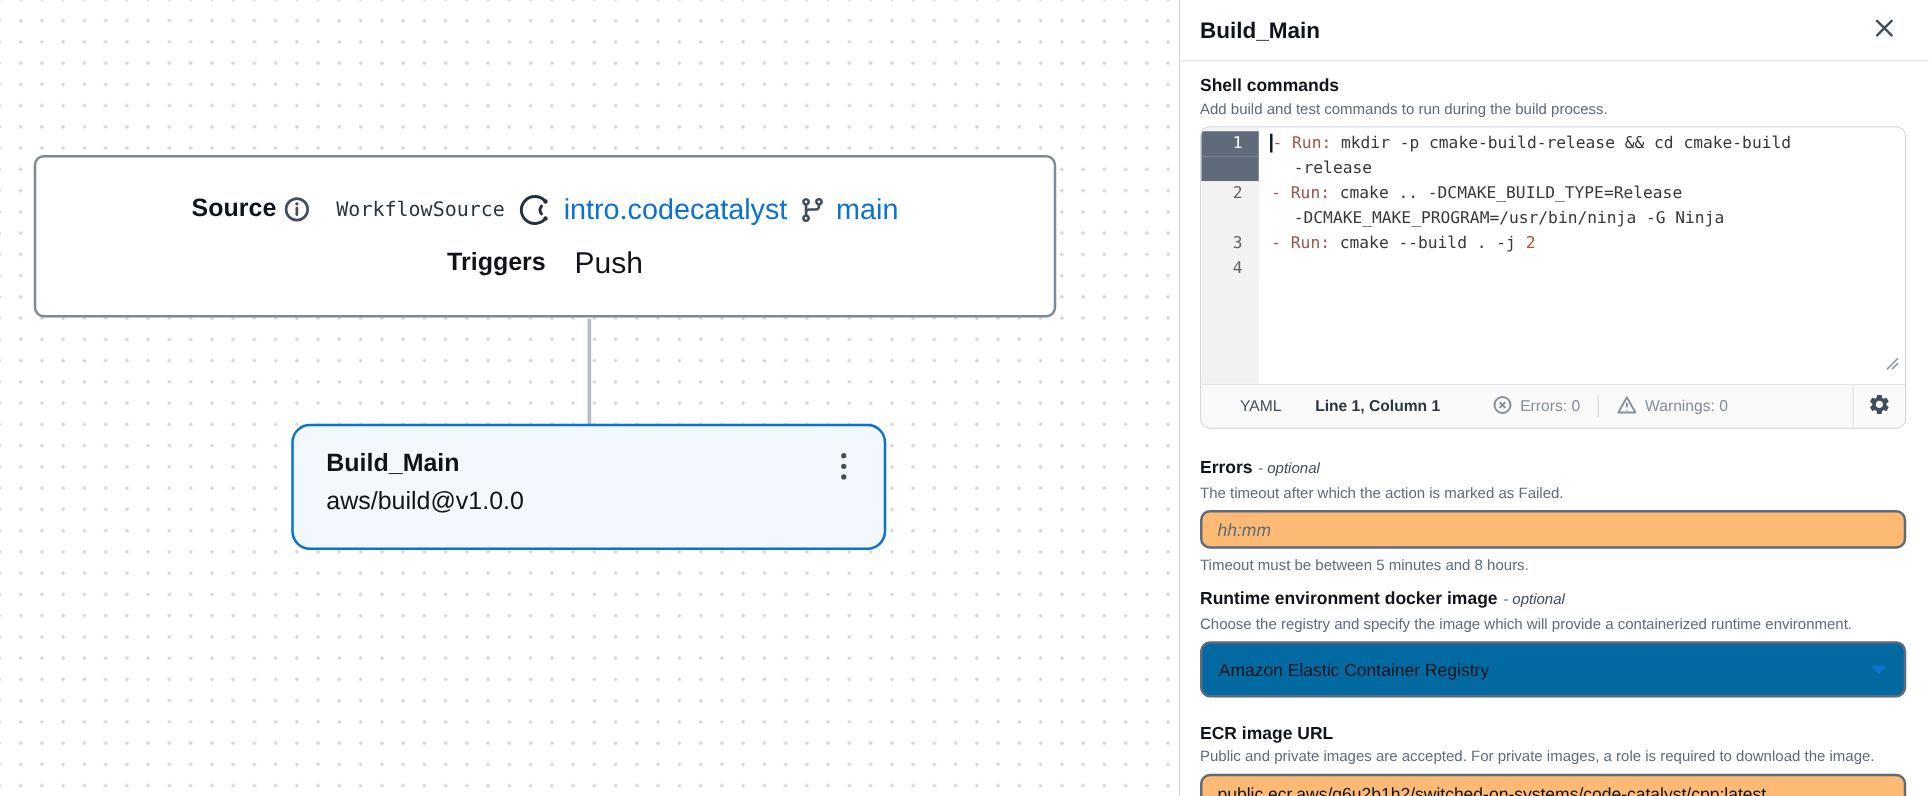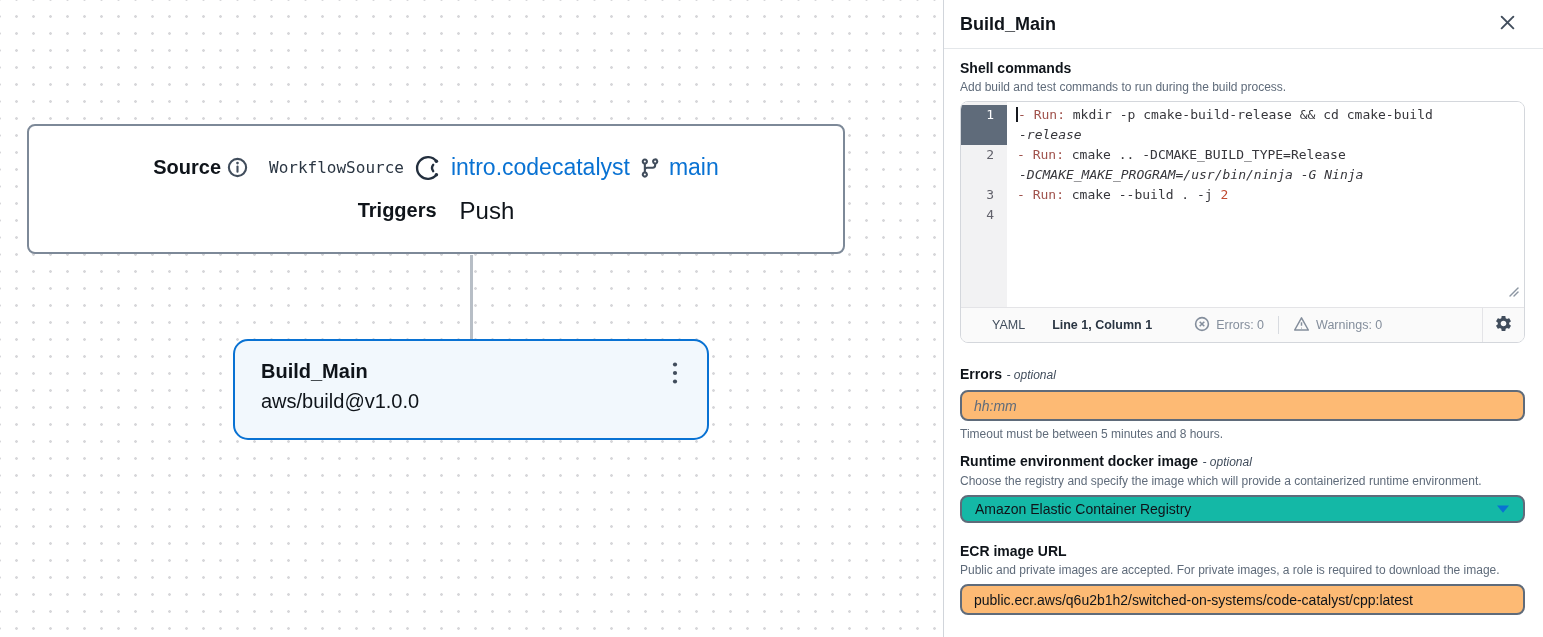--- a/index.html
+++ b/index.html
@@ -54,21 +54,21 @@
 
   
   .editor { position: relative; margin-top: 7px; border: 1px solid #d4d7dc; border-radius: 8px; overflow: hidden; }
   .code-area { position: relative; height: 205px; background: #fff; display: flex; flex-direction: column;
     font-family: "DejaVu Sans Mono", monospace; font-size: 13px; line-height: 20px; padding-top: 3px; cursor: text; }
   .code-area::before { content:""; position:absolute; left:0; top:0; bottom:0; width:46px; background:#f2f2f3; }
   .crow { display: flex; position: relative; }
   .gut { width: 46px; flex: none; text-align: right; padding-right: 13px; color: #62626b; background: #f2f2f3; }
   .gut.active { background: #5f6b7a; color: #fff; }
   .txt { padding-left: 10px; white-space: pre; color: #37373c; }
-  .txt.wrap { padding-left: 12px; font-style: italic; }
+  .txt.wrap { padding-left: 28px; }
   .key { color: #a0524c; }
   .numlit { color: #c0492f; }
   .cursor { display: inline-block; width: 0; border-left: 2px solid #16191f; height: 15px;
     vertical-align: text-bottom; margin-right: -1px; position: relative; left: -1px; }
   .resize-handle { position: absolute; right: 5px; bottom: 41px; cursor: nwse-resize; }
 
   .status-bar { height: 35px; background: #fafafa; border-top: 1px solid #e4e4e7; display: flex; align-items: stretch; font-size: 12.5px; }
   .status-left { display: flex; align-items: center; padding-left: 31px; flex: 1; }
   .st-lang { color: #414d5c; }
   .st-pos { color: #2a3542; font-weight: bold; margin-left: 27px; }
@@ -76,22 +76,22 @@
   .st-errors { margin-left: 42px; }
   .st-div { width: 1px; height: 18px; background: #d8dbe0; margin: 0 14px; }
   .gear-btn { width: 42px; flex: none; border: none; background: transparent; border-left: 1px solid #e4e4e7;
     display: flex; align-items: center; justify-content: center; cursor: pointer; }
 
   
   .field { margin-top: 22px; }
   .text-input { width: 100%; height: 31px; border: 2px solid #5f6b7a; border-radius: 8px; padding: 12px 12px;
     font-size: 14px; font-family: "Liberation Sans", sans-serif; color: #0f141a; outline: none; background: #fdba74; }
   .text-input::placeholder { font-style: italic; color: #5f6b7a; }
-  .select { margin-top: 7px; width: 100%; height: 28px; border: 2px solid #5f6b7a; border-radius: 8px;
-    background: #14b8a6; display: flex; align-items: center; justify-content: space-between; padding: 0 13px;
+  .select { margin-top: 7px; width: 100%; height: 45px; border: 2px solid #5f6b7a; border-radius: 8px;
+    background: #0369a1; display: flex; align-items: center; justify-content: space-between; padding: 0 13px;
     font-size: 14px; cursor: pointer; }
   .mt6 { margin-top: 7px; }
 </style>
 </head>
 <body>
 
 <div class="canvas">
 
   <div class="source-node">
     <div class="node-row">
@@ -230,20 +230,21 @@
           </span>
         </button>
       </div>
     </div>
 
     <div class="field">
       <div>
         <span class="field-label">Errors</span>
         <span class="optional">- optional</span>
       </div>
+      <div class="desc">The timeout after which the action is marked as Failed.</div>
       <input class="text-input mt6" type="text" placeholder="hh:mm" style="">
       <div class="constraint">Timeout must be between 5 minutes and 8 hours.</div>
     </div>
 
     <div class="field" style="margin-top:11px;">
       <div>
         <span class="field-label">Runtime environment docker image</span>
         <span class="optional">- optional</span>
       </div>
       <div class="desc">Choose the registry and specify the image which will provide a containerized runtime environment.</div>

